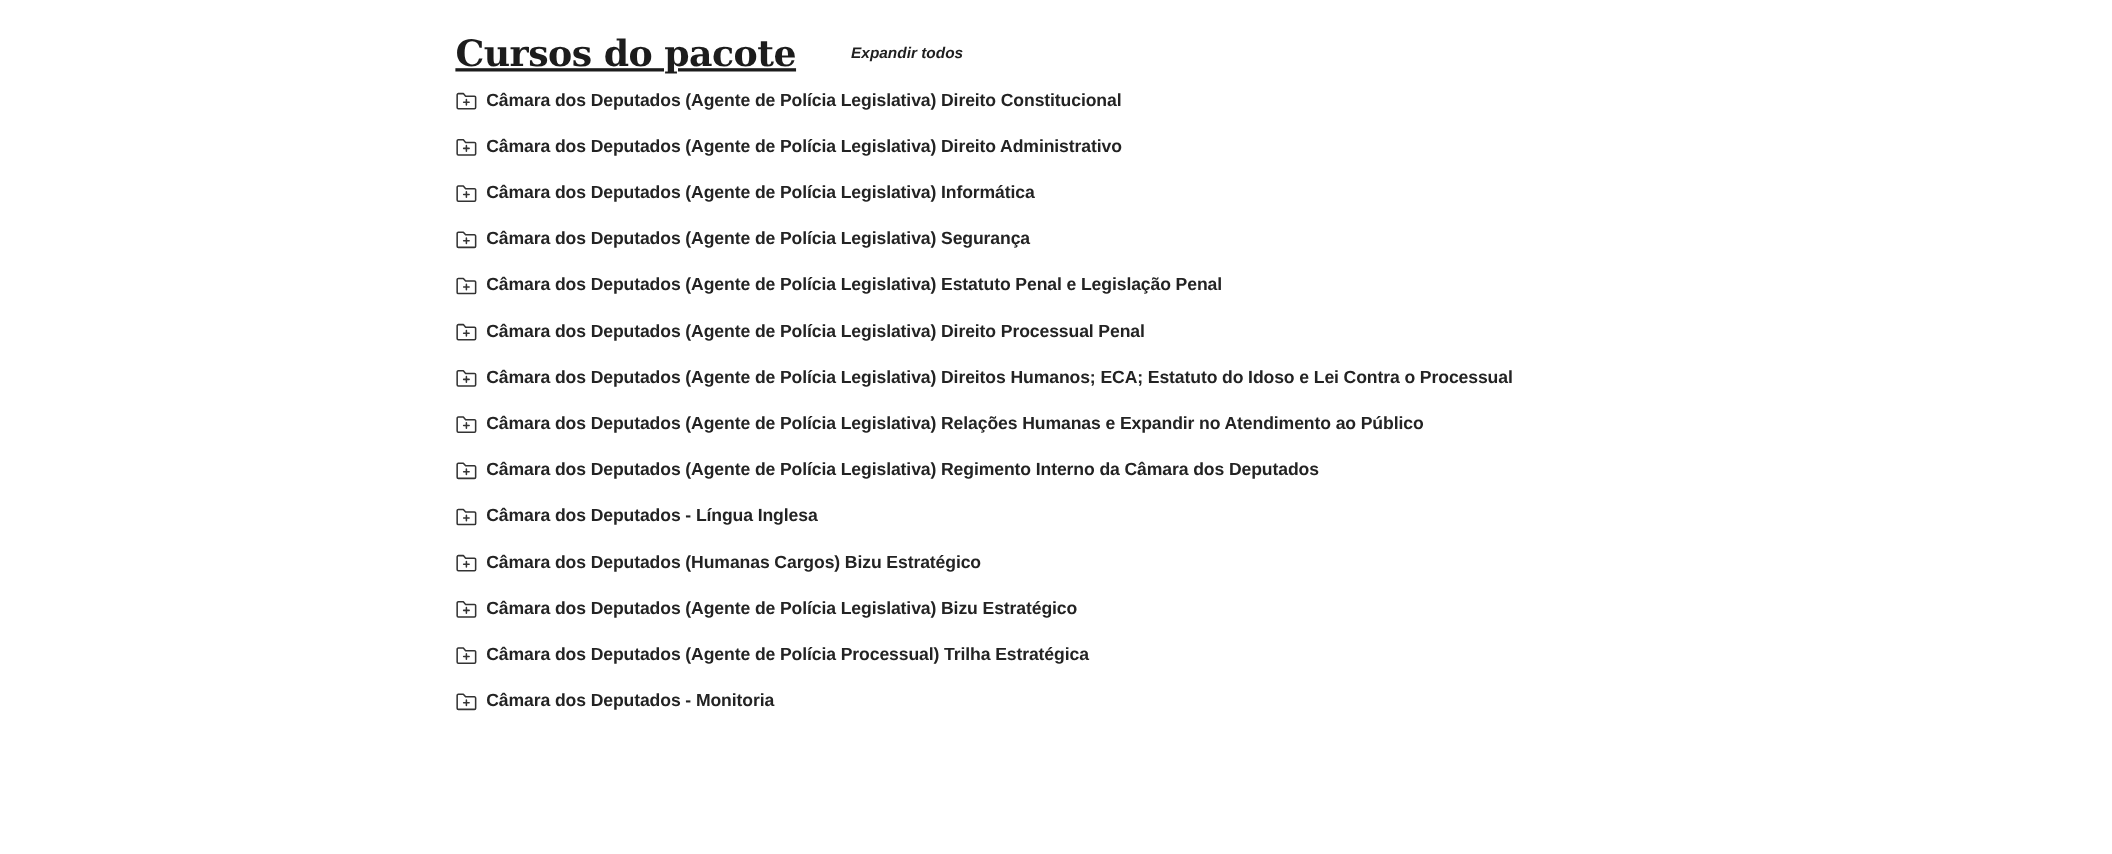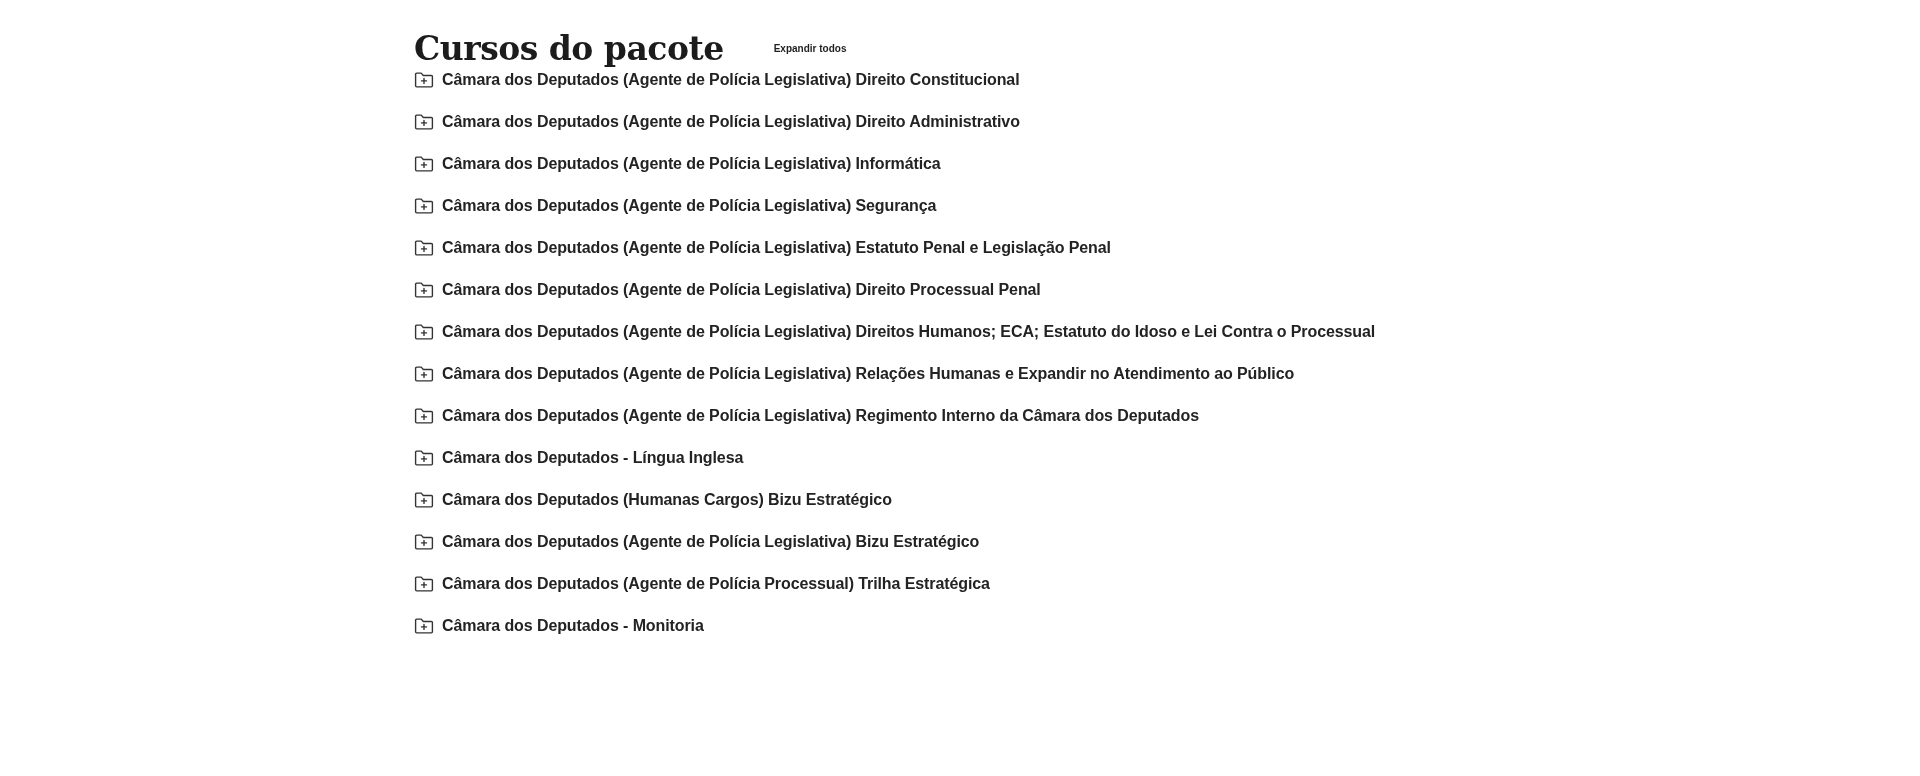--- a/index.html
+++ b/index.html
@@ -21,36 +21,38 @@
     align-items: center;
     height: 46px;
   }
   .page-title {
     font-family: "DejaVu Serif", "Liberation Serif", serif;
     font-weight: 700;
     font-size: 33px;
     line-height: 45px;
     color: #1c1c1c;
     letter-spacing: -0.5px;
+    text-decoration: underline;
   }
   .expand-all {
     margin-left: 50px;
-    font-size: 10px;
+    font-size: 14px;
     font-weight: 700;
     color: #1f1f1f;
     text-decoration: none;
     cursor: pointer;
     white-space: nowrap;
+    font-style: italic;
   }
   .course-list {
     overflow: hidden;   
   }
   .course-row {
     display: flex;
-    align-items: center;
+    align-items: flex-end;
     height: 42px;
     cursor: pointer;
   }
   .course-row:first-child {
     margin-top: -12px;  
   }
   .course-row .icon {
     flex: 0 0 auto;
     width: 20px;
     height: 18px;

